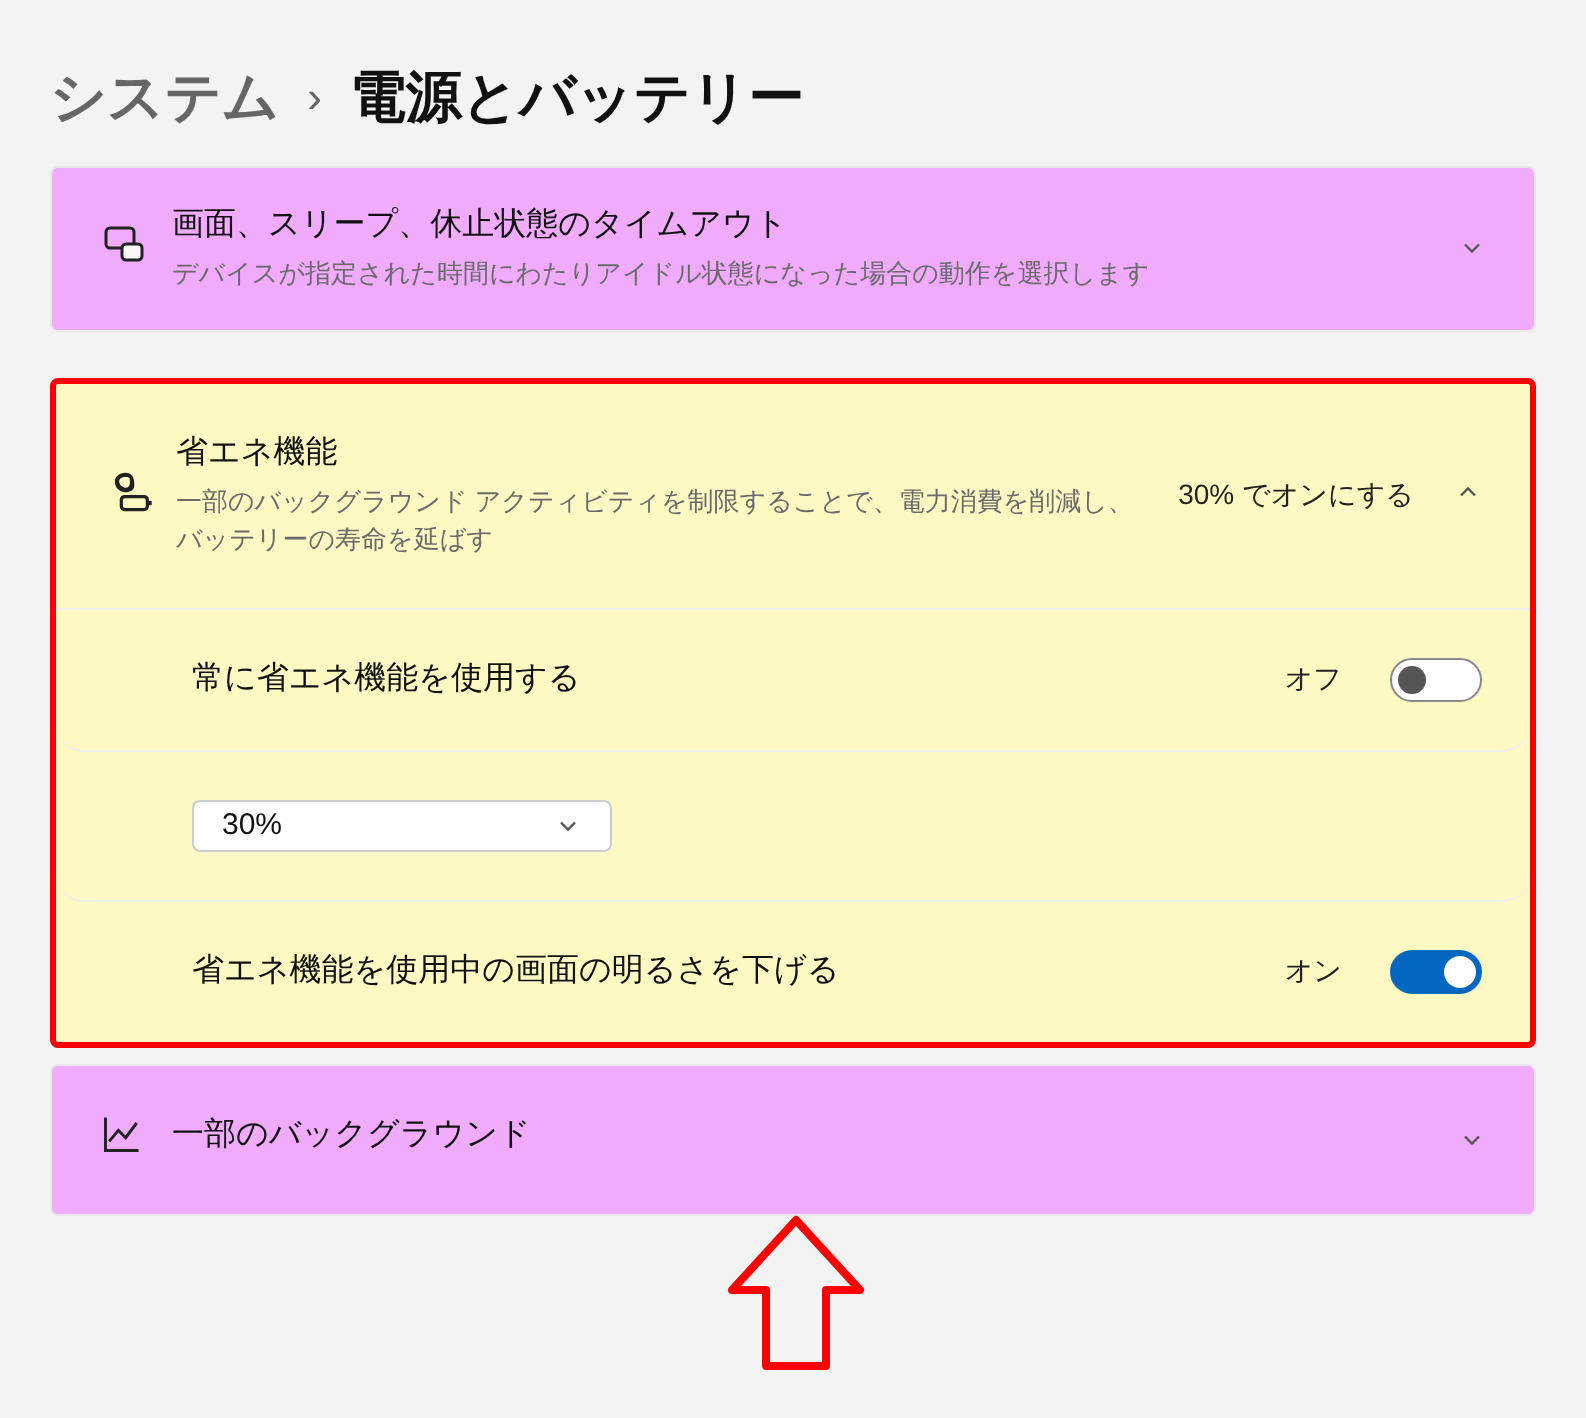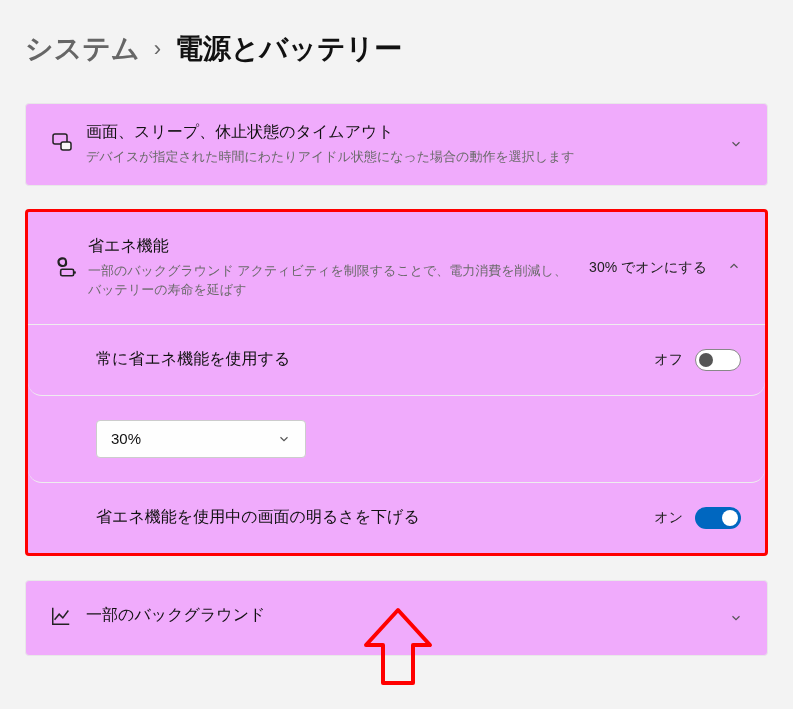--- a/index.html
+++ b/index.html
@@ -8,21 +8,21 @@
       background: #f3f3f3;
       width: 793px;
       height: 709px;
       padding: 30px 25px;
       position: relative;
     }
     .breadcrumb {
       display: flex;
       align-items: center;
       gap: 14px;
-      margin-bottom: 35px;
+      margin-bottom: 15px;
     }
     .crumb-link {
       font-size: 28px;
       font-weight: 600;
       color: #666;
     }
     .crumb-sep {
       font-size: 22px;
       color: #666;
     }
@@ -70,22 +70,22 @@
     }
     .trailing-text {
       font-size: 14px;
       color: #222;
     }
     .chevron { width: 14px; height: 14px; color: #555; }
     .highlight-box {
       border: 3px solid #f00;
       border-radius: 4px;
       padding: 0;
-      margin-bottom: 24px;
-      background: #f0abfc;
+      margin-bottom: 8px;
+      background: #fef9c3;
     }
     .highlight-box .row-main {
       border-bottom: 1px solid #eee;
       display: flex;
       align-items: center;
       padding: 24px;
     }
     .sub-row {
       display: flex;
       align-items: center;
@@ -96,21 +96,21 @@
     .sub-row:last-child { border-bottom: none; }
     .sub-label {
       flex: 1;
       font-size: 16px;
       color: #111;
       padding-right: 20px;
     }
     .toggle-wrap {
       display: flex;
       align-items: center;
-      gap: 12px;
+      gap: 24px;
     }
     .toggle-state {
       font-size: 14px;
       color: #222;
     }
     .toggle {
       width: 46px;
       height: 22px;
       border-radius: 11px;
       position: relative;
@@ -135,21 +135,21 @@
       background: #fff;
       border-radius: 50%;
       position: absolute;
       right: 3px; top: 3px;
     }
     .dropdown {
       display: flex;
       align-items: center;
       justify-content: space-between;
       width: 210px;
-      height: 38px;
+      height: 26px;
       padding: 0 14px;
       border: 1px solid #ccc;
       border-radius: 4px;
       background: #fefefe;
       font-size: 15px;
       color: #111;
       cursor: pointer;
     }
     .dropdown .chevron { color: #555; }
     .arrow-annotation {

